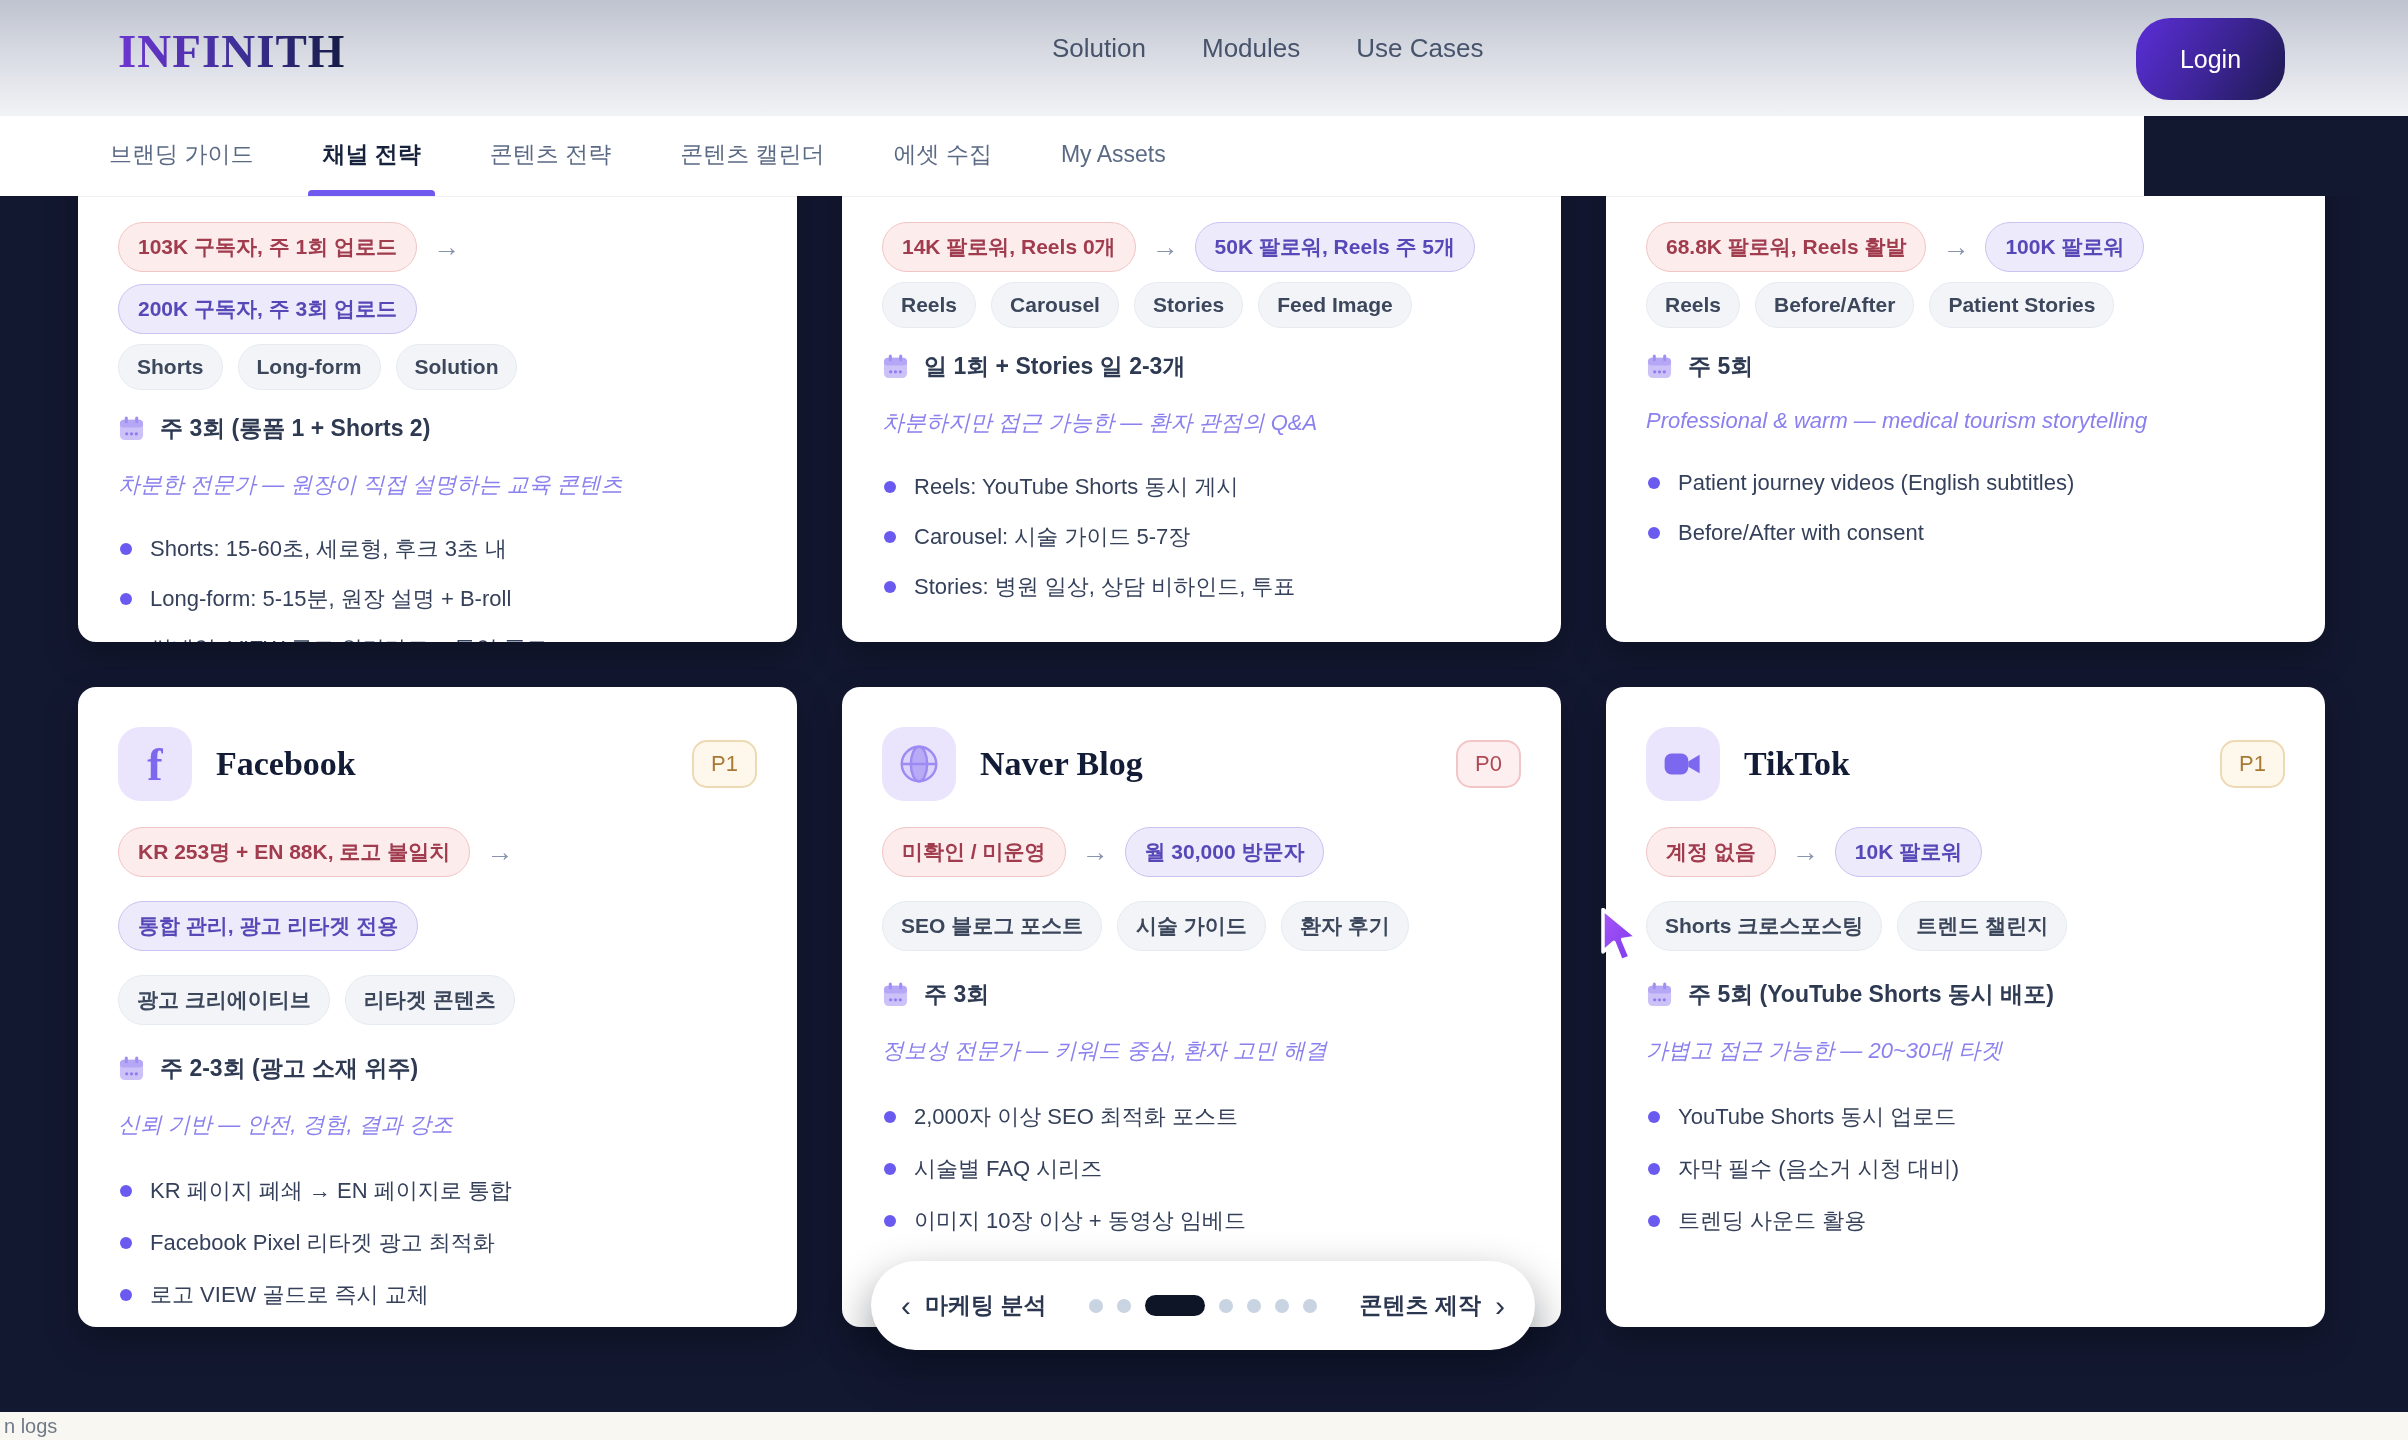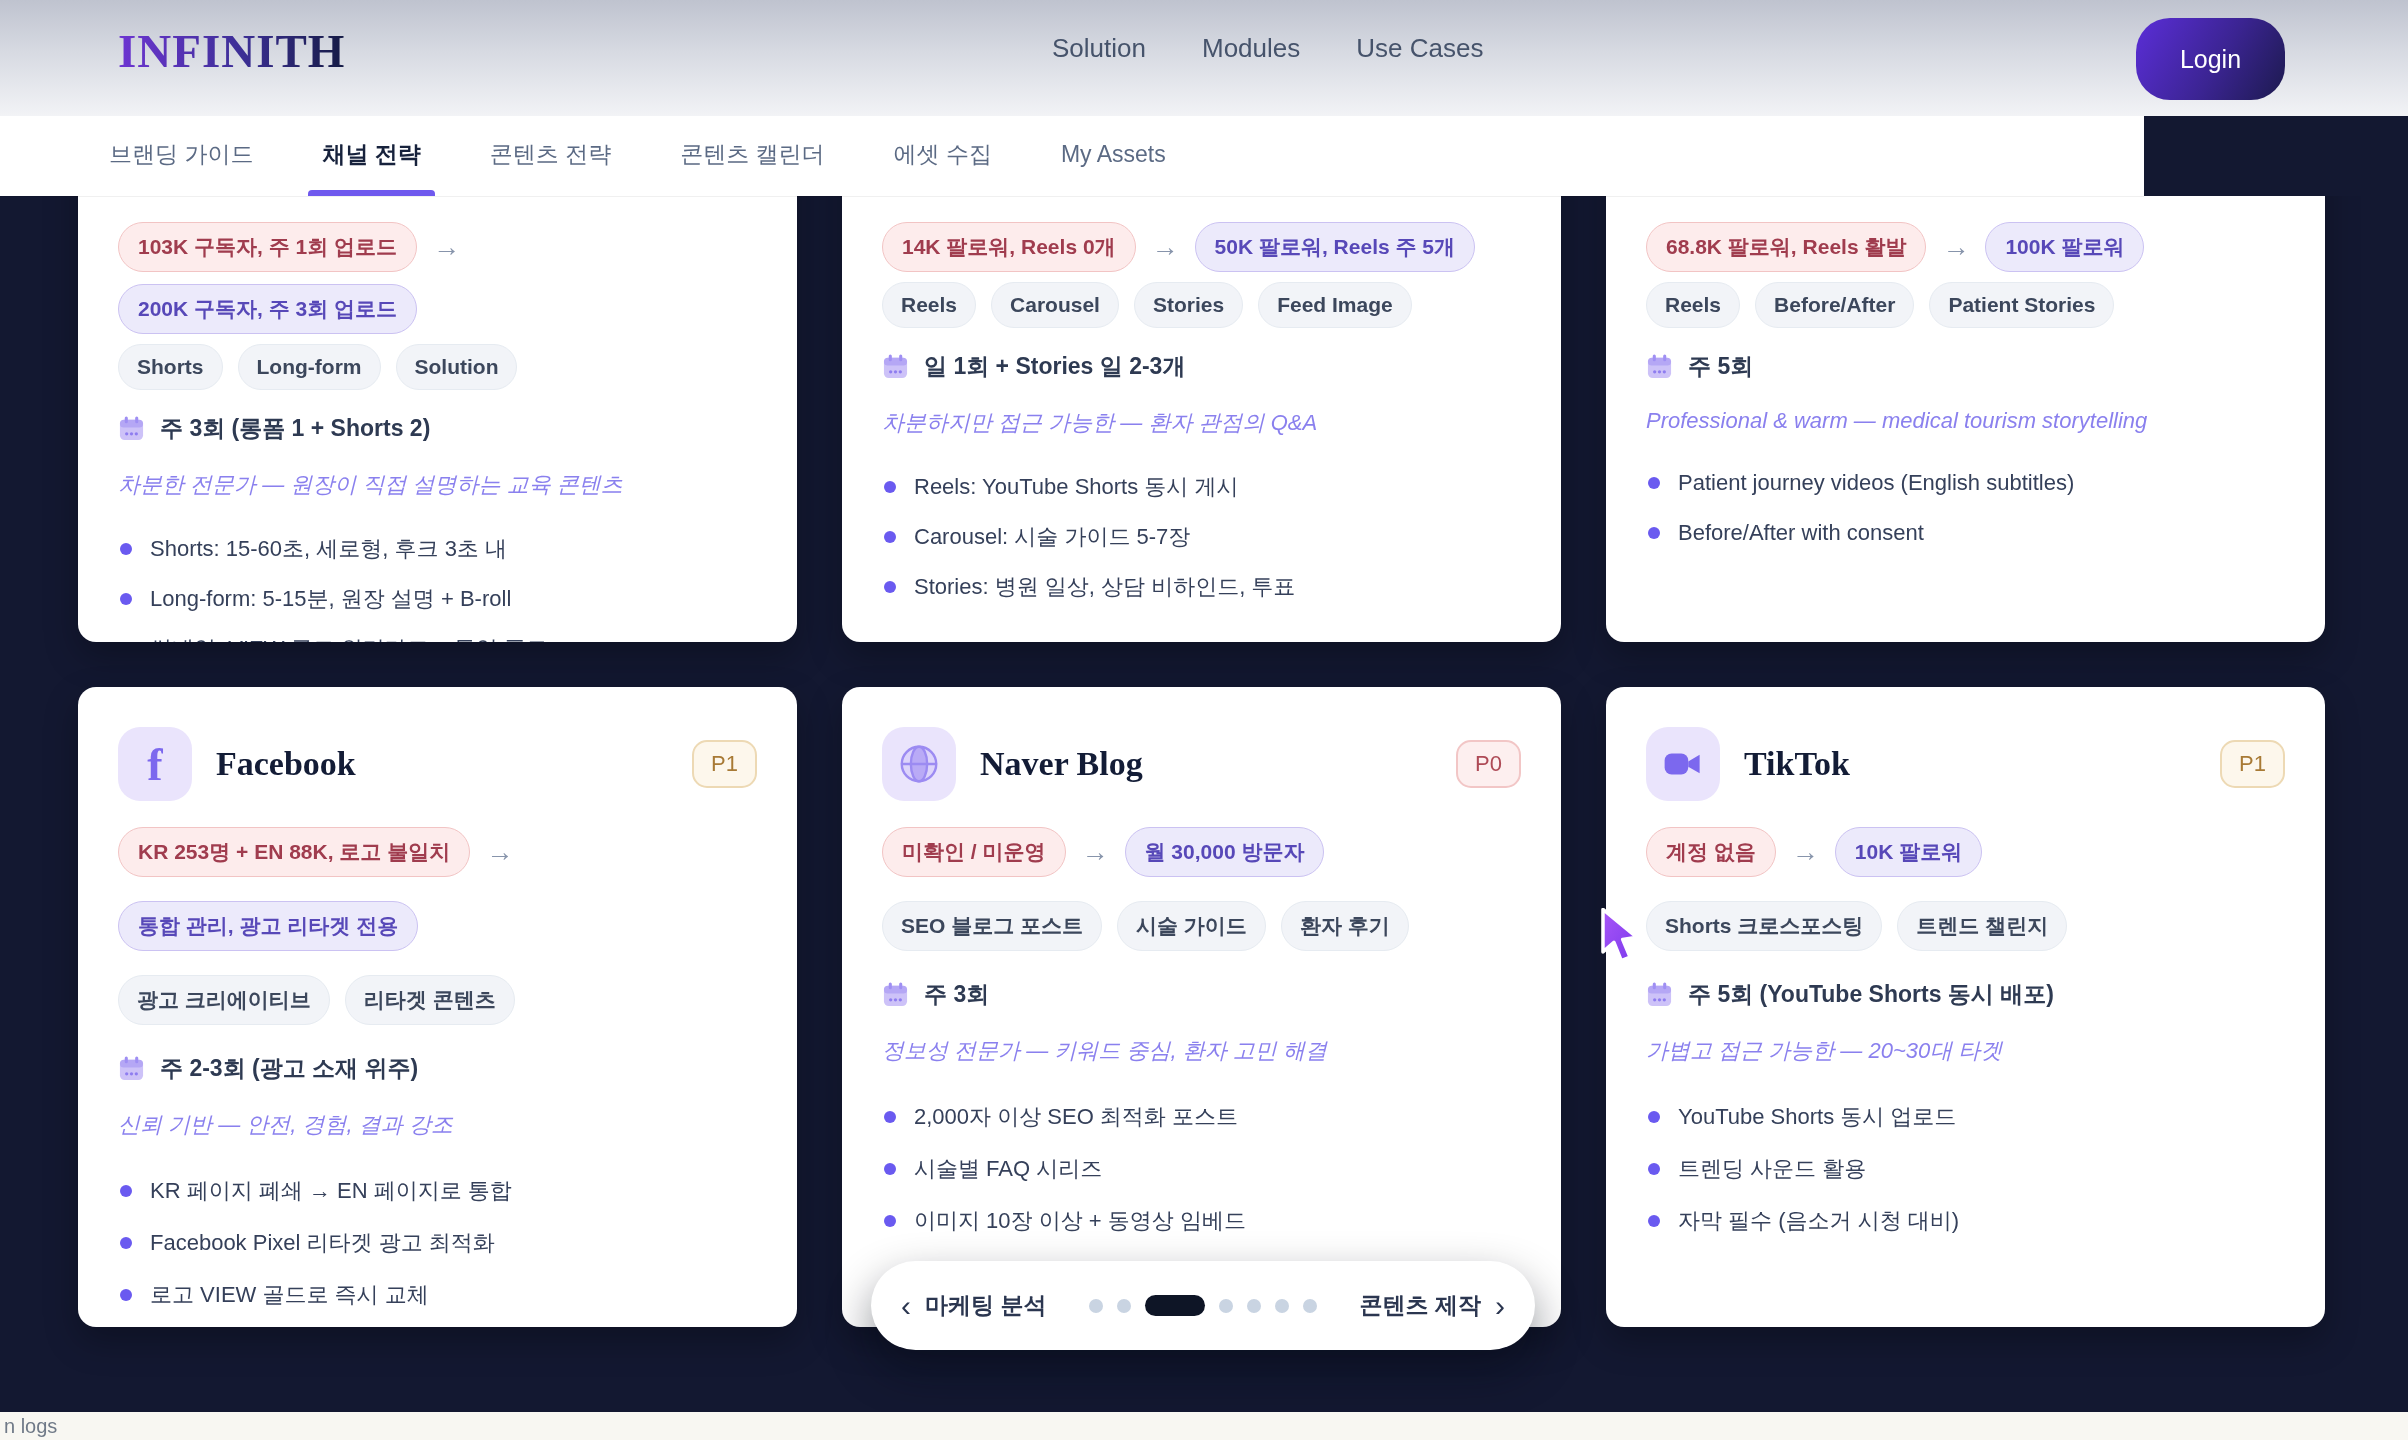--- a/index.html
+++ b/index.html
@@ -314,22 +314,22 @@
         <rect x="17.8" y="1.5" width="3.2" height="7" rx="1.6" fill="#9f8ff3"></rect>
         <circle cx="9" cy="19.5" r="1.7" fill="#8f7df0"></circle>
         <circle cx="14" cy="19.5" r="1.7" fill="#8f7df0"></circle>
         <circle cx="19" cy="19.5" r="1.7" fill="#8f7df0"></circle>
       </svg>
       <span class="schedule-text">주 5회 (YouTube Shorts 동시 배포)</span>
     </div>
     <div class="tone">가볍고 접근 가능한 — 20~30대 타겟</div>
     <ul class="bullets">
           <li>YouTube Shorts 동시 업로드</li>
+          <li>자막 필수 (음소거 시청 대비)</li>
           <li>트렌딩 사운드 활용</li>
-          <li>자막 필수 (음소거 시청 대비)</li>
         </ul>
   </section>
     </div>
 </main>
 
 <div class="pager">
   <button class="pager-btn">
     <span class="pager-chevron">‹</span>
     <span>마케팅 분석</span>
   </button>

